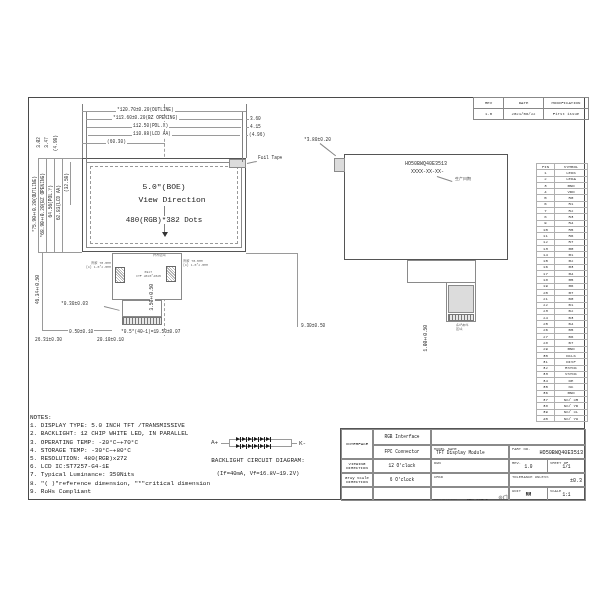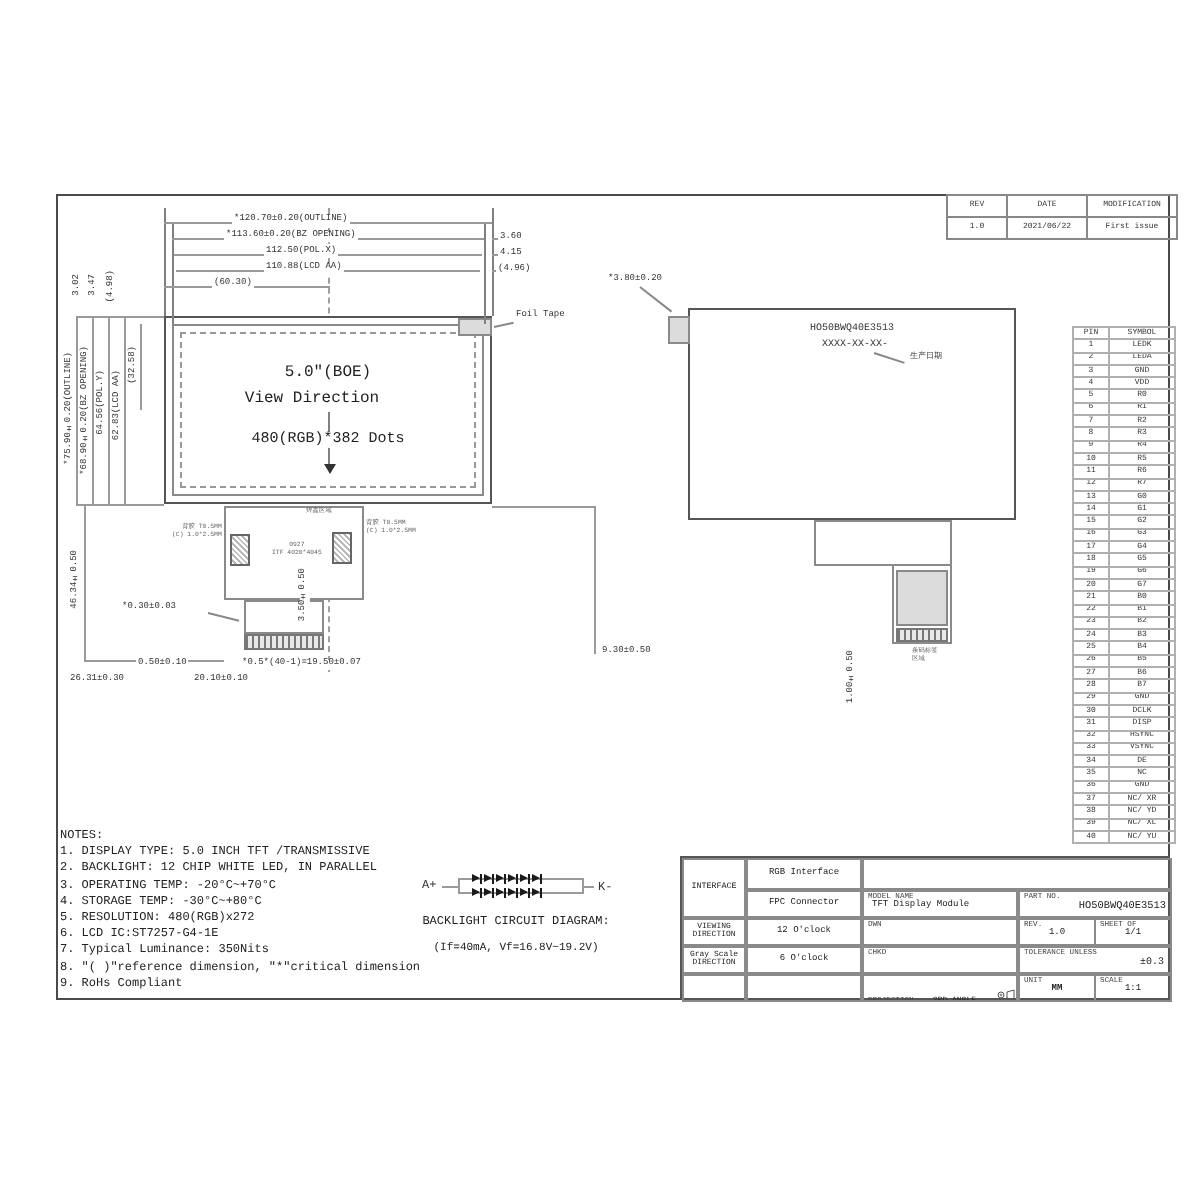--- a/index.html
+++ b/index.html
@@ -73,21 +73,21 @@
 
   <div class="cline" style="left:164px;top:104px;height:232px"></div>
   <div class="clineh" style="left:84px;top:204px;width:160px"></div>
 
   <div class="box" style="left:82px;top:158px;width:164px;height:94px"></div>
   <div class="boxl" style="left:86px;top:162px;width:156px;height:86px"></div>
   <div class="dashbox" style="left:90px;top:166px;width:148px;height:78px"></div>
   <div class="boxl gray" style="left:229px;top:159px;width:17px;height:9px"></div>
 
   <div class="fv-label" style="left:164px;top:182px">5.0"(BOE)</div>
-  <div class="fv-label" style="left:156px;top:195px">View Direction</div>
+  <div class="fv-label" style="left:172px;top:195px">View Direction</div>
   <div class="ln" style="left:164px;top:206px;width:1px;height:26px"></div>
   <div class="abs" style="left:161.5px;top:232px;width:0;height:0;border-left:3px solid transparent;border-right:3px solid transparent;border-top:5px solid #333"></div>
   <div class="fv-label fv-res" style="left:164px;top:216px;font-size:7.5px">480(RGB)*382 Dots</div>
 
   <div class="ln" style="left:82px;top:104px;width:1px;height:54px"></div>
   <div class="ln" style="left:246px;top:104px;width:1px;height:54px"></div>
   <div class="ln" style="left:86px;top:112px;width:1px;height:50px"></div>
   <div class="ln" style="left:242px;top:112px;width:1px;height:50px"></div>
   <div class="lnl" style="left:82px;top:111px;width:164px;height:1px"></div>
   <div class="lnl" style="left:86px;top:119px;width:156px;height:1px"></div>

